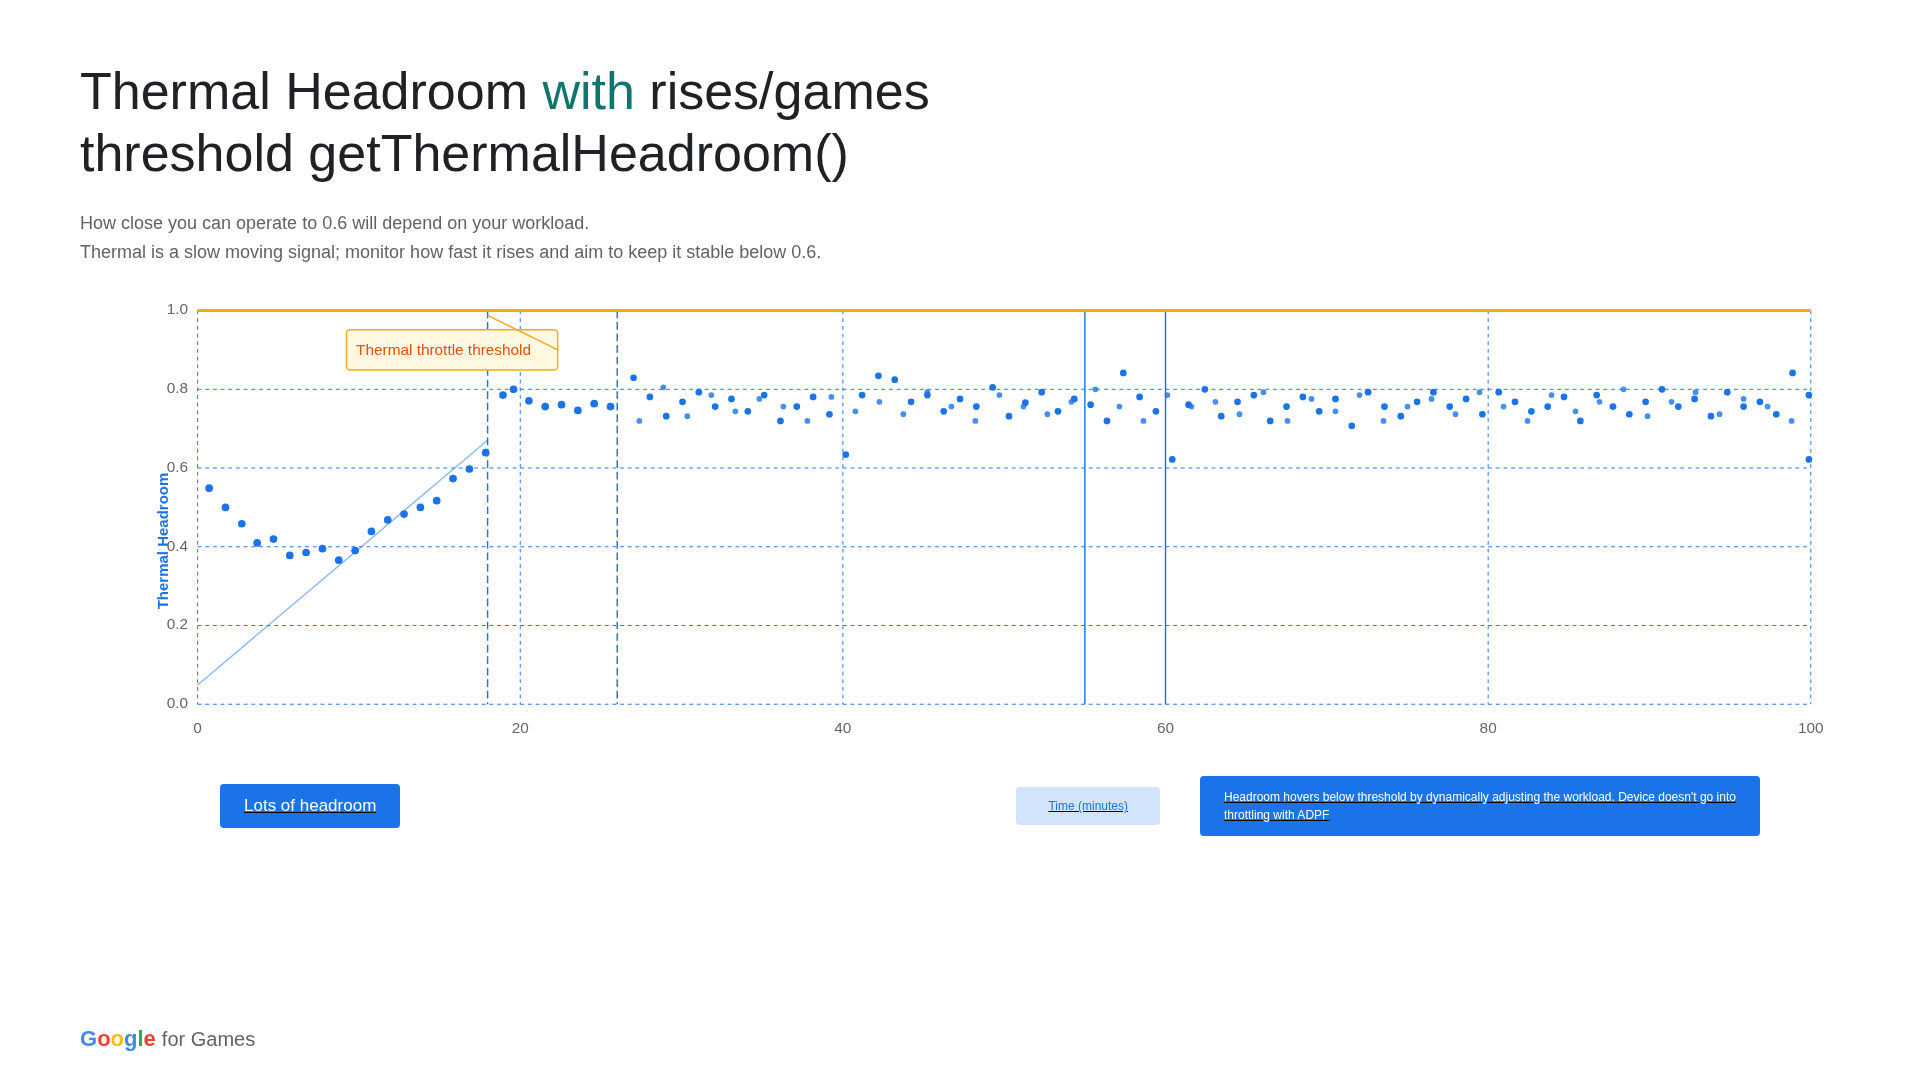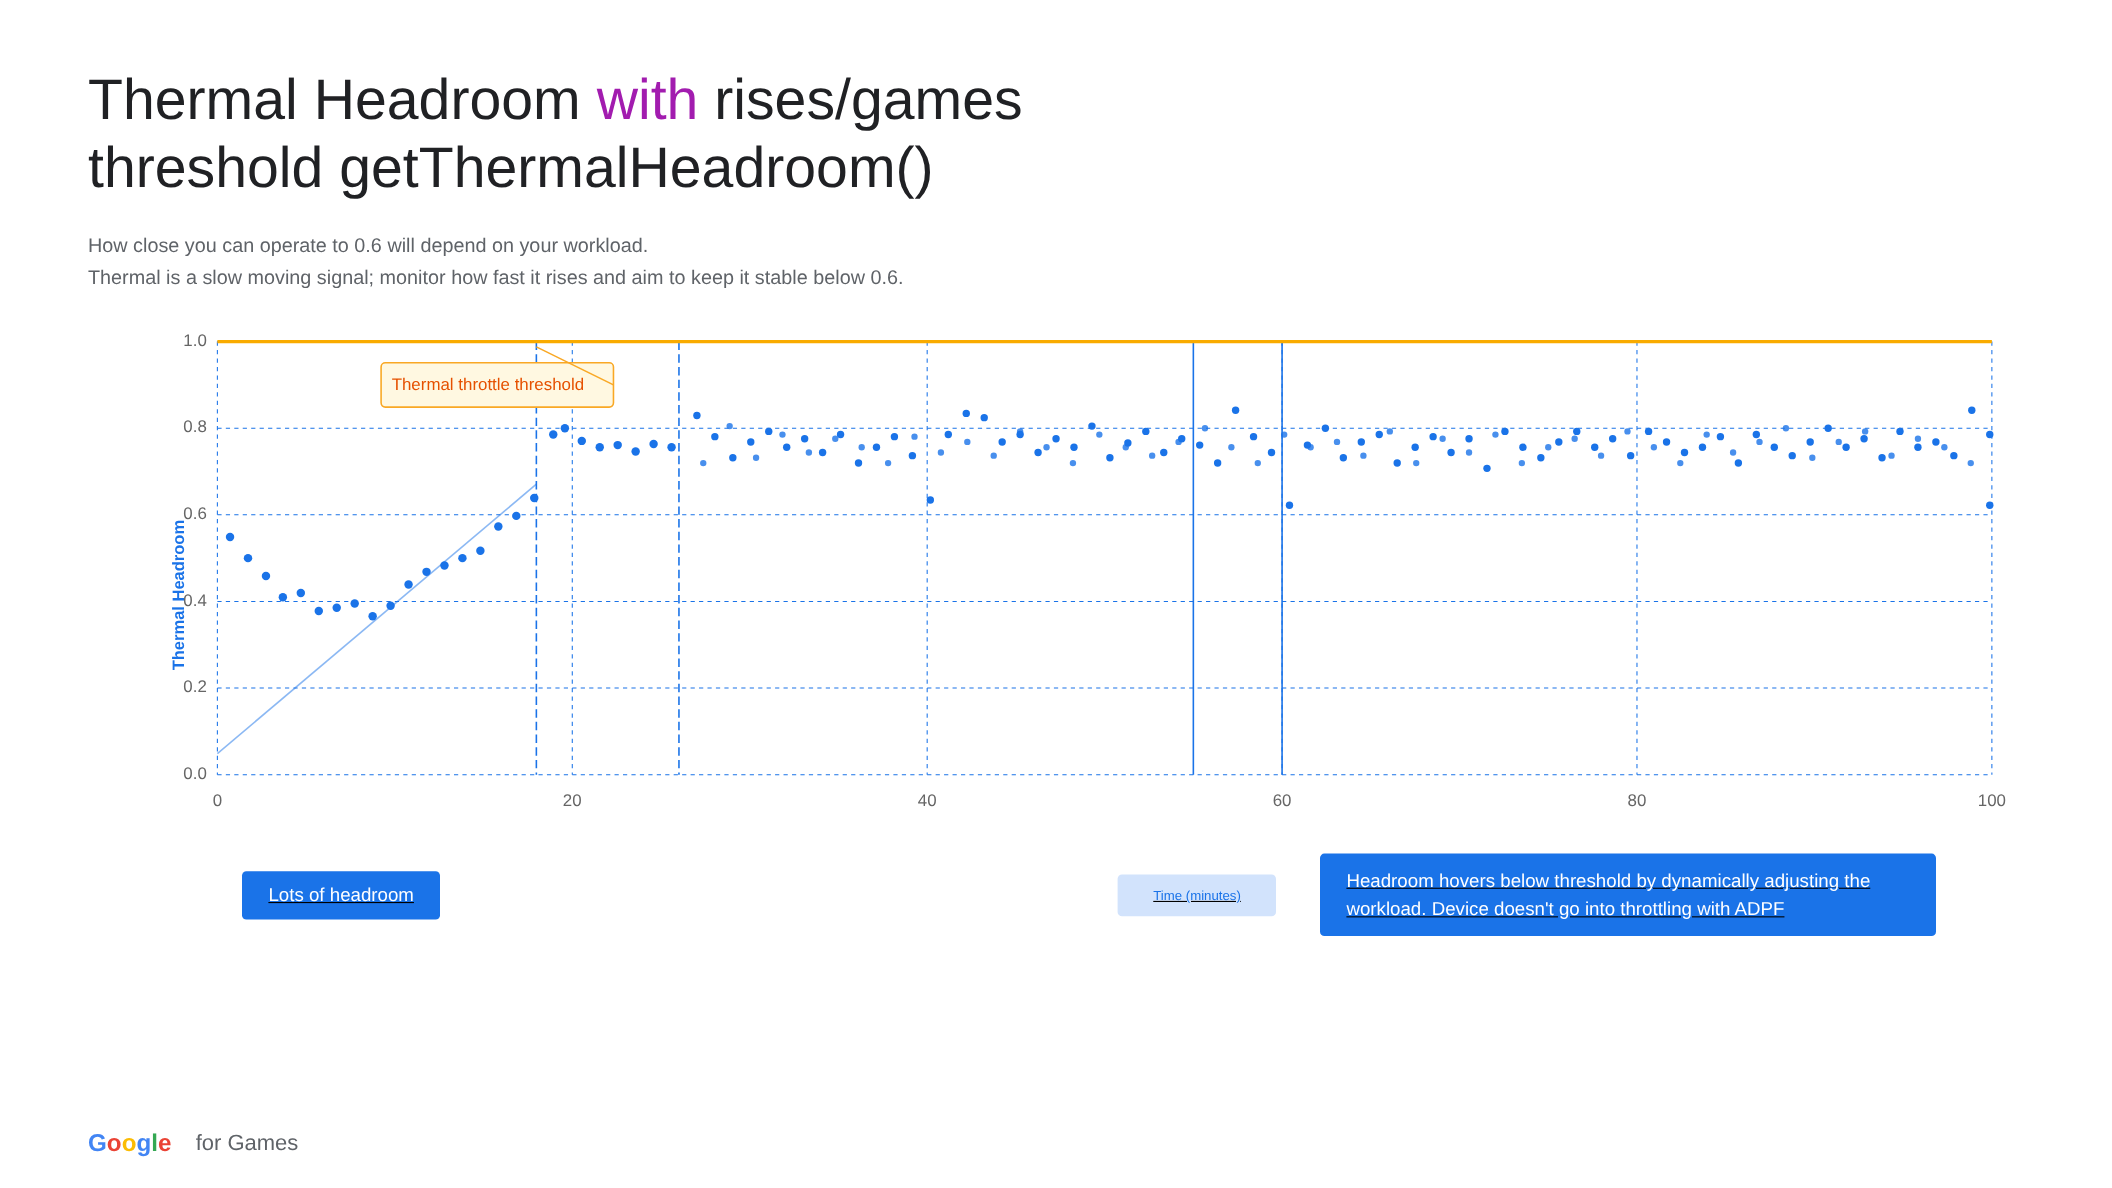--- a/index.html
+++ b/index.html
@@ -17,21 +17,21 @@
       height: 100%;
     }
     .title {
       font-size: 52px;
       font-weight: 400;
       color: #202124;
       line-height: 1.2;
       margin-bottom: 24px;
     }
     .title .highlight {
-      color: #a21caf;
+      color: #0f766e;
     }
     .subtitle {
       font-size: 18px;
       color: #5f6368;
       line-height: 1.6;
       margin-bottom: 30px;
     }
     .annotation-blue-filled {
       background: #1a73e8;
       color: #fff;
@@ -48,30 +48,30 @@
       padding: 12px 32px;
       font-size: 12px;
       font-weight: 500;
       white-space: nowrap;
     }
     .annotation-dark-blue {
       background: #1a73e8;
       color: #fff;
       border-radius: 4px;
       padding: 12px 24px;
-      font-size: 17px;
+      font-size: 12px;
       font-weight: 500;
       max-width: 560px;
       line-height: 1.5;
     }
     .g-blue { color: #4285f4; font-weight: 600; font-size: 22px; }
     .g-red { color: #ea4335; font-weight: 600; font-size: 22px; }
     .g-yellow { color: #fbbc04; font-weight: 600; font-size: 22px; }
     .g-green { color: #34a853; font-weight: 600; font-size: 22px; }
-    .for-games { color: #5f6368; font-size: 20px; margin-left: 22px; }
+    .for-games { color: #5f6368; font-size: 20px; margin-left: 6px; }
   </style>
 </head>
 <body>
 
 <div class="main-container">
 
   <div class="title">
     <span>Thermal Headroom </span><span class="highlight">with</span><span> rises/games</span><br>
     <span>threshold getThermalHeadroom()</span>
   </div>

